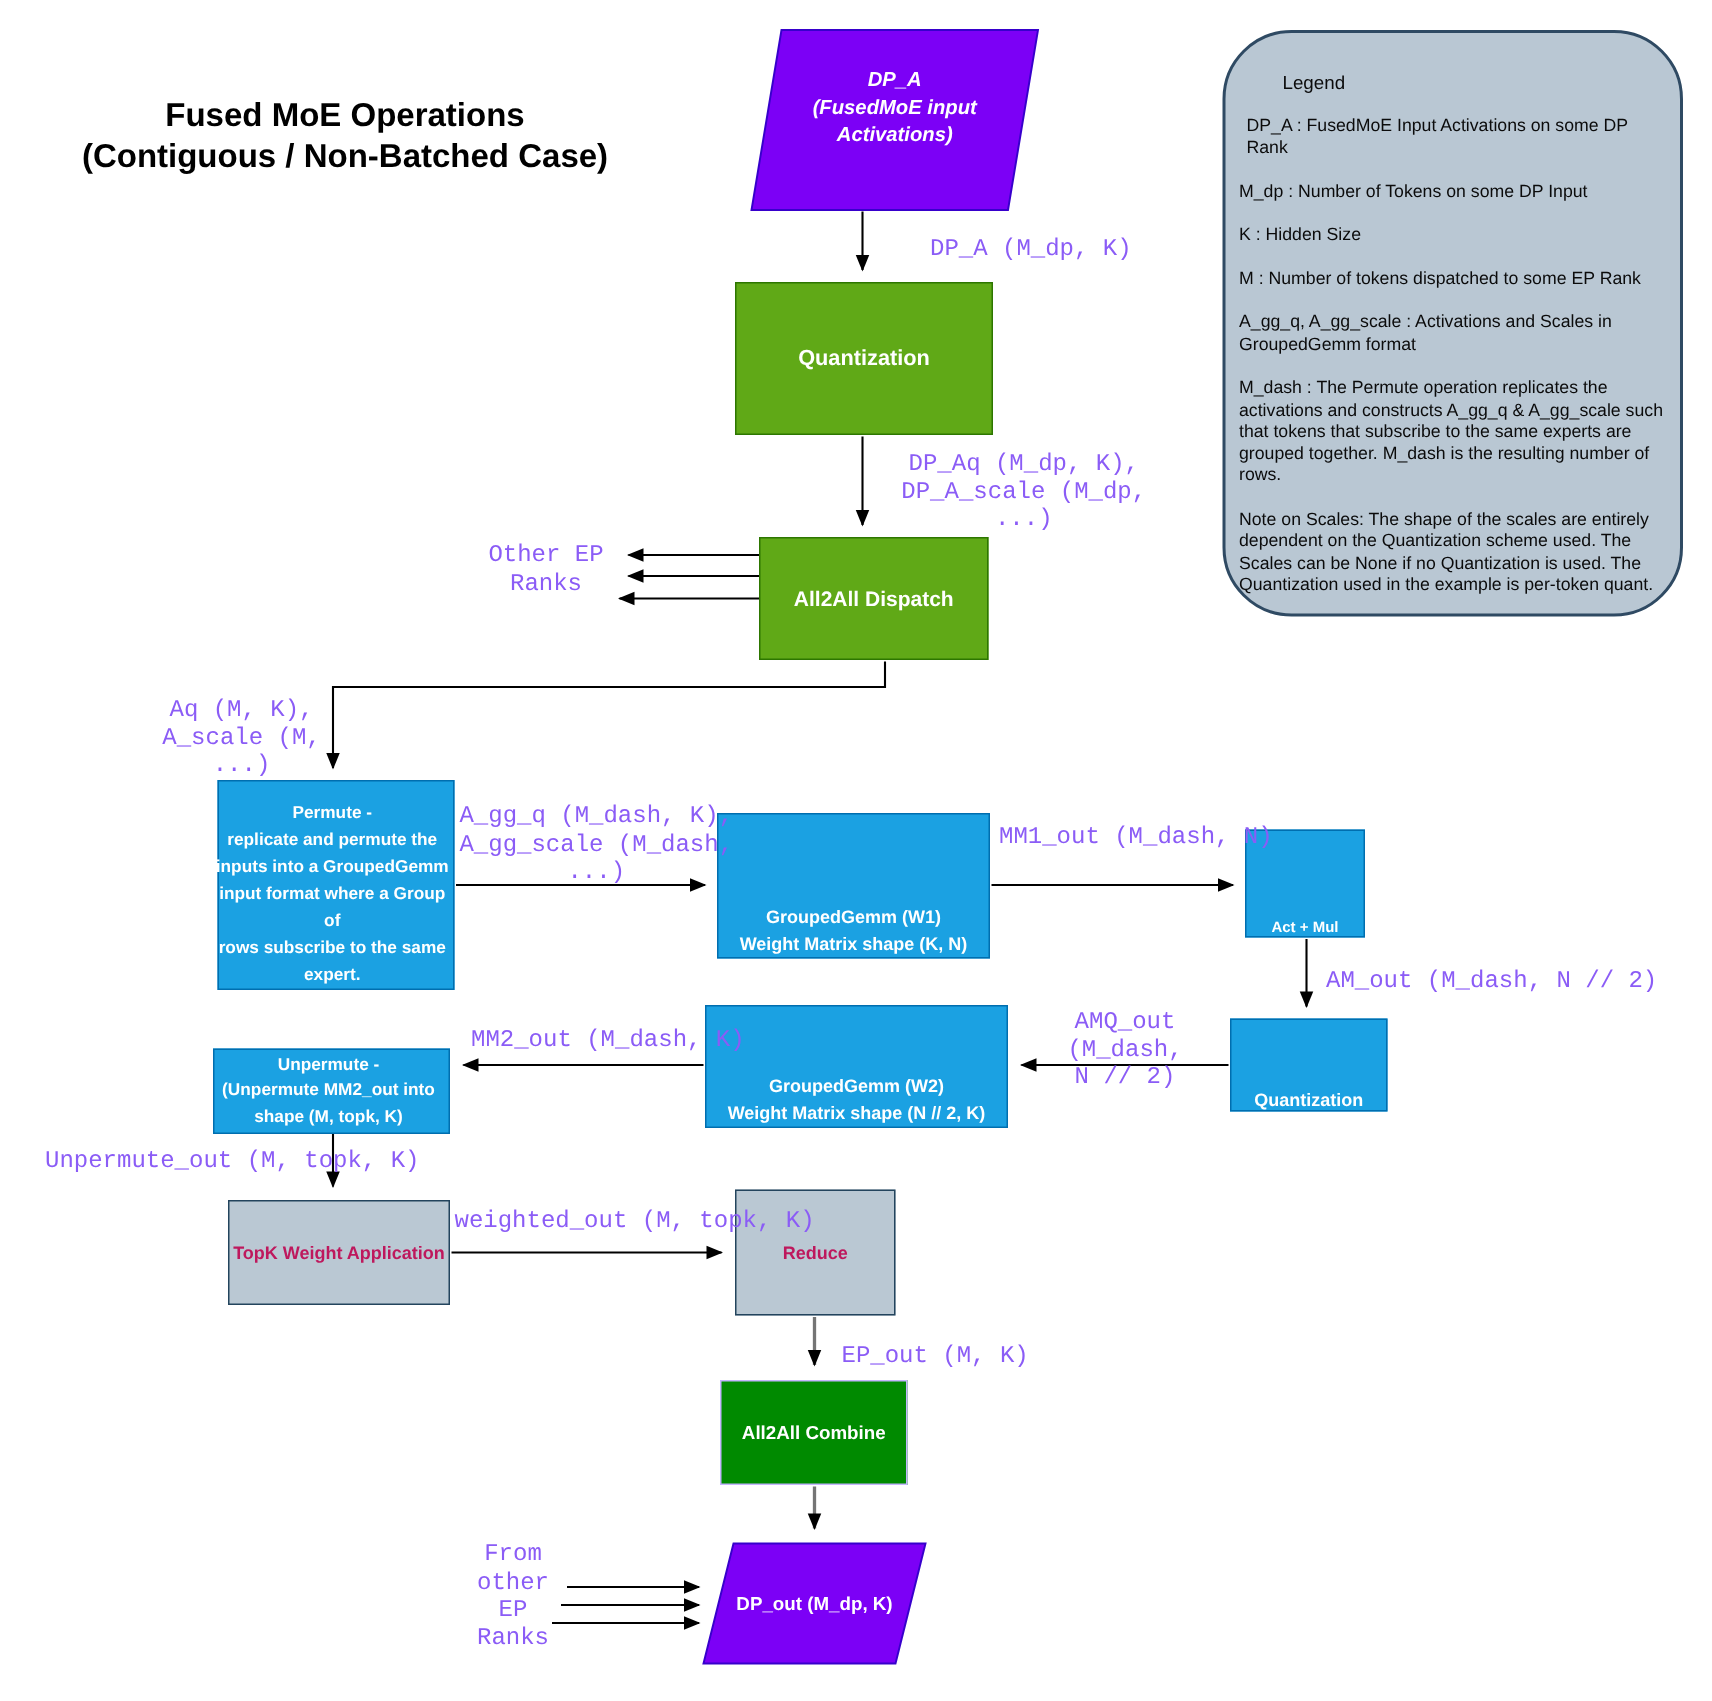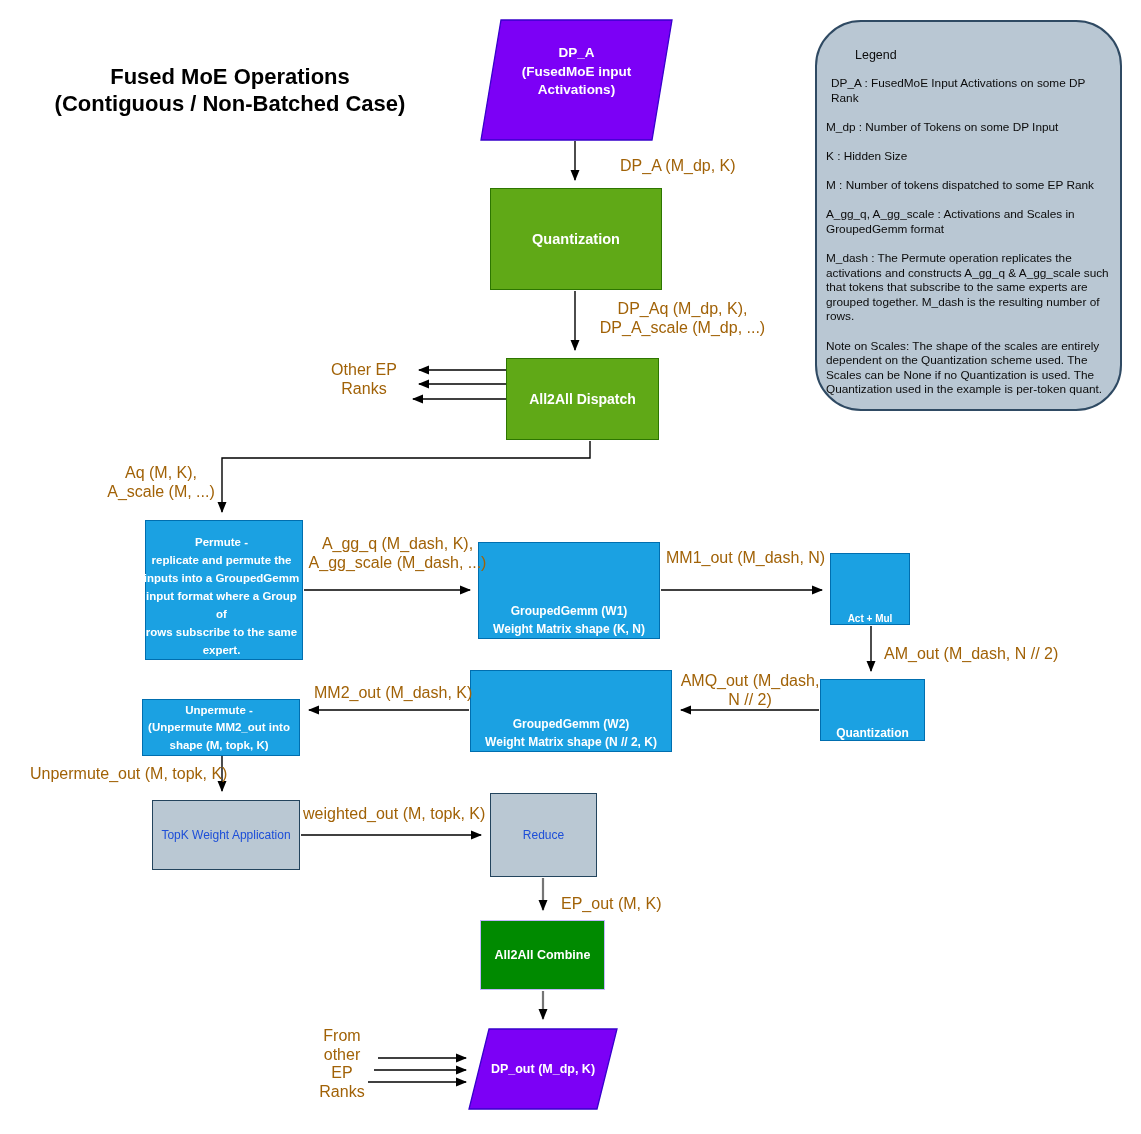--- a/index.html
+++ b/index.html
@@ -4,29 +4,29 @@
 <style>
   html,body{margin:0;padding:0;background:#ffffff;}
   body{font-family:"Liberation Sans",sans-serif;}
   .canvas{position:relative;width:1141px;height:1134px;background:#ffffff;overflow:hidden;}
   .edges{position:absolute;left:0;top:0;width:1141px;height:1134px;z-index:1;}
   .node{position:absolute;display:flex;align-items:center;justify-content:center;
         text-align:center;box-sizing:border-box;z-index:2;}
   .node .lbl{white-space:pre-line;width:100%;}
   .green{background:#60a917;border:1px solid #2d7600;color:#ffffff;font-weight:bold;}
   .blue{background:#1ba1e2;border:1px solid #006eaf;color:#ffffff;font-weight:bold;align-items:flex-end;}
-  .gray{background:#bac8d3;border:1px solid #23445d;color:#1d4ed8;font-weight:normal;}
+  .gray{background:#bac8d3;border:1px solid #23445d;color:#be185d;font-weight:bold;}
   .dkgreen{background:#008a00;border:1px solid #c4b5fd;color:#ffffff;font-weight:bold;}
   .para{position:absolute;z-index:2;}
   .para svg{display:block;}
   .para .lbl{position:absolute;left:0;top:0;width:100%;height:100%;display:flex;
              align-items:center;justify-content:center;text-align:center;color:#ffffff;
              font-weight:bold;white-space:pre-line;}
-  .edge-label{position:absolute;z-index:3;color:#a16207;font-size:16px;line-height:1.16;
-              white-space:pre-line;}
+  .edge-label{position:absolute;z-index:3;color:#8b5cf6;font-size:16px;line-height:1.16;
+              white-space:pre-line;font-family:Liberation Mono, monospace;}
   .title{position:absolute;left:10px;top:64px;width:440px;text-align:center;
          font-size:22px;font-weight:bold;color:#000000;line-height:1.22;z-index:3;}
   .legend{position:absolute;left:815px;top:20px;width:307px;height:391px;box-sizing:border-box;
           background:#b9c7d3;border:2px solid #2f4a63;border-radius:46px;z-index:2;
           padding:26px 10px 10px 9px;color:#0b0b0b;}
   .legend h4{margin:0 0 14px 29px;font-size:12.5px;font-weight:normal;}
   .legend p{margin:0 0 14.5px 0;font-size:11.8px;line-height:1.24;white-space:pre-line;}
   .legend p.first{padding-left:5px;}
 </style>
 </head>
@@ -62,21 +62,21 @@
       <path d="M543,878 L543,910" marker-end="url(#mBlack)"></path>
       <path d="M543,991 L543,1019" marker-end="url(#mBlack)"></path>
     </g>
   </svg>
 
   <div class="title">
     <div>Fused MoE Operations</div>
     <div>(Contiguous / Non-Batched Case)</div>
   </div>
 
-  <div class="para" style="left:480px;top:19px;width:193px;height:106px;">
+  <div class="para" style="left:500px;top:19px;width:193px;height:106px;font-style:italic;">
     <svg width="193" height="122">
       <polygon points="21,1 192,1 172,121 1,121" fill="#7c00f6" stroke="#3700cc" stroke-width="1.3"></polygon>
     </svg>
     <div class="lbl" style="font-size:13.5px;line-height:1.4;">DP_A
 (FusedMoE input
 Activations)</div>
   </div>
 
   <div class="node green" style="left:490px;top:188px;width:172px;height:102px;font-size:14.5px;">
     <div class="lbl">Quantization</div>

